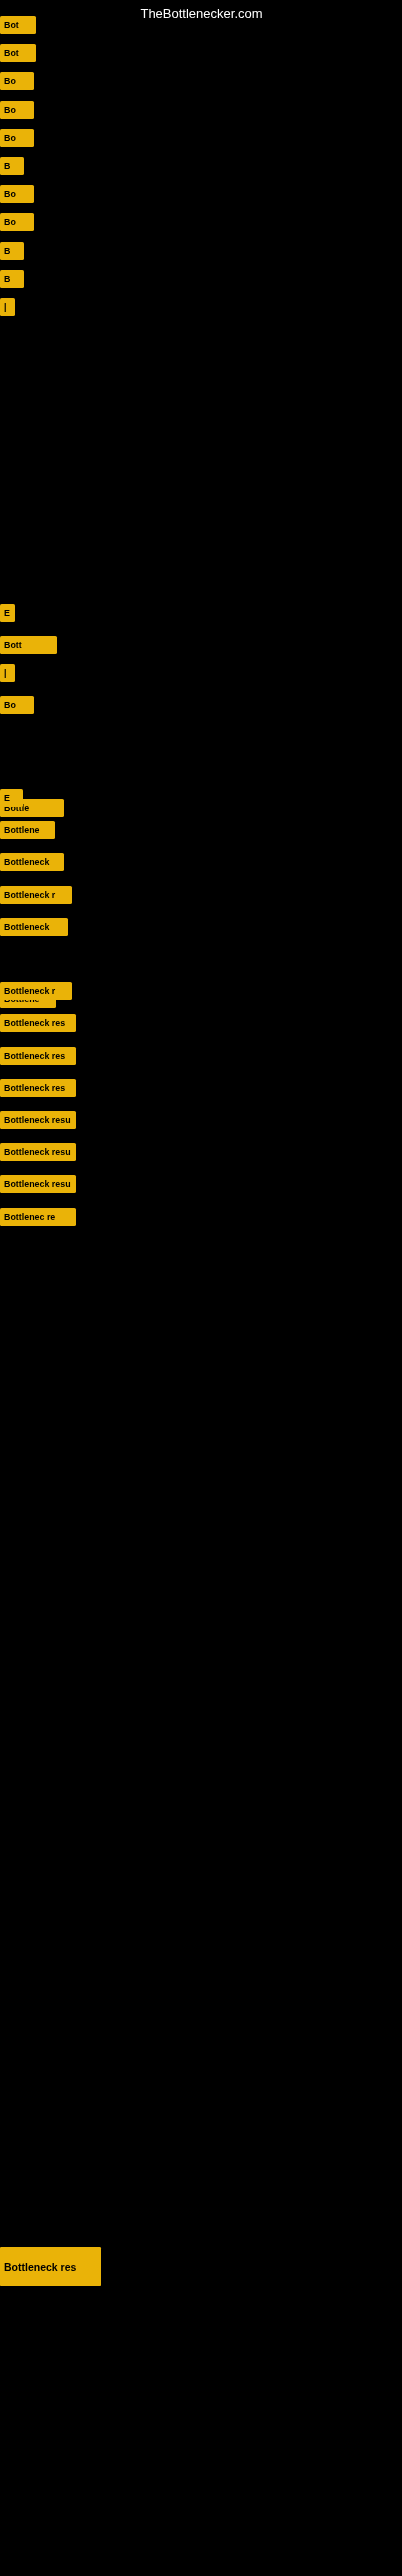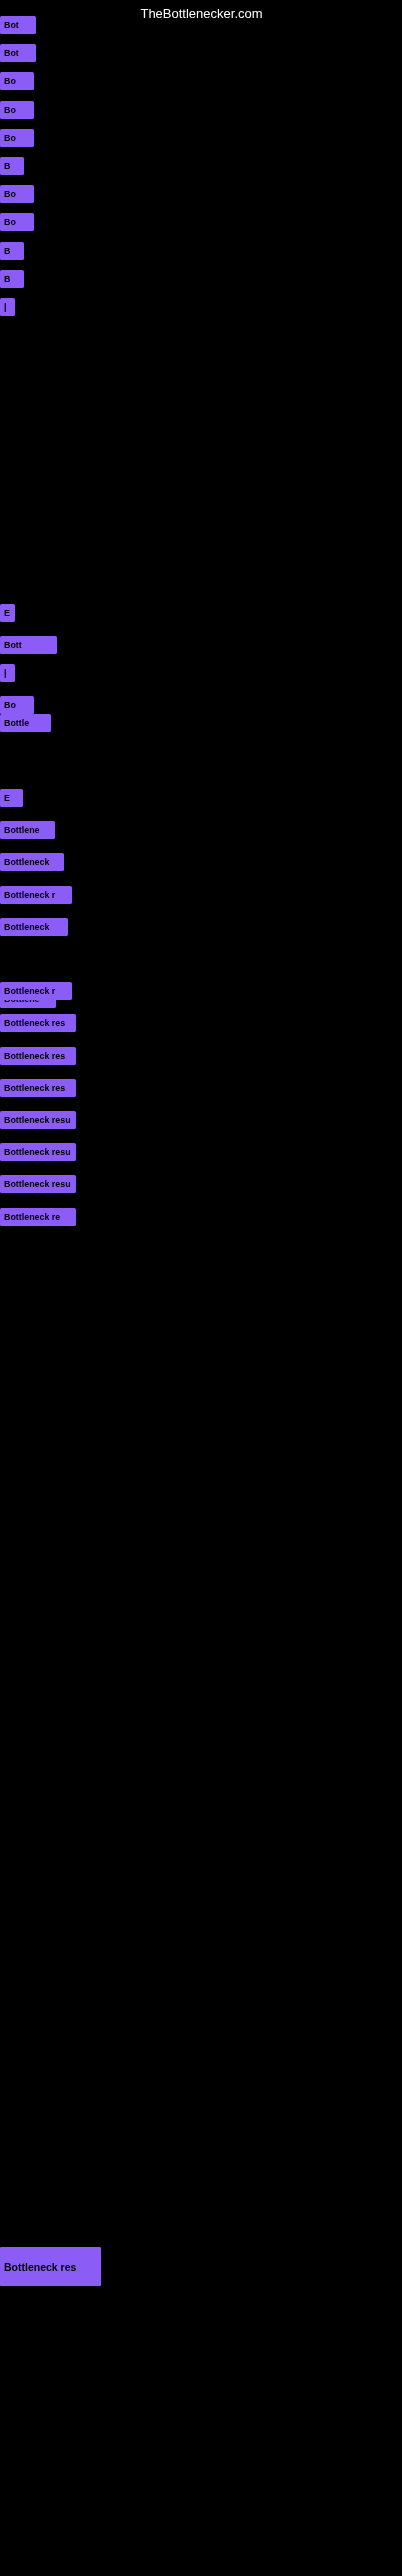--- a/index.html
+++ b/index.html
@@ -17,21 +17,21 @@
       top: 6.4px;
       left: 50%;
       transform: translateX(-50%);
       color: #fff;
       font-size: 13px;
       white-space: nowrap;
     }
 
     .orange-btn {
       position: absolute;
-      background-color: #8b5cf6;
+      background-color: #eab308;
       color: #000;
       font-size: 8.9px;
       font-weight: bold;
       padding: 2.4px 4px;
       border-radius: 1.6px;
       white-space: nowrap;
       overflow: hidden;
       text-overflow: ellipsis;
       cursor: pointer;
       display: flex;
@@ -53,31 +53,31 @@
     <div class="orange-btn" style="top: 157px; left: 0px; width: 24px; height: 17.7px;">B</div>
     <div class="orange-btn" style="top: 185px; left: 0px; width: 34px; height: 17.7px;">Bo</div>
     <div class="orange-btn" style="top: 213px; left: 0px; width: 34px; height: 17.7px;">Bo</div>
     <div class="orange-btn" style="top: 242px; left: 0px; width: 24px; height: 17.7px;">B</div>
     <div class="orange-btn" style="top: 270px; left: 0px; width: 24px; height: 17.7px;">B</div>
     <div class="orange-btn" style="top: 298px; left: 0px; width: 14.5px; height: 17.7px;">|</div>
     <div class="orange-btn" style="top: 604px; left: 0px; width: 14.5px; height: 17.7px;">E</div>
     <div class="orange-btn" style="top: 636px; left: 0px; width: 57px; height: 17.7px;">Bott</div>
     <div class="orange-btn" style="top: 664px; left: 0px; width: 14.5px; height: 17.7px;">|</div>
     <div class="orange-btn" style="top: 696px; left: 0px; width: 34px; height: 17.7px;">Bo</div>
-    <div class="orange-btn" style="top: 714px; left: 0px; width: 51px; height: 17.7px;">Bottle</div>
+    <div class="orange-btn" style="top: 799px; left: 0px; width: 64px; height: 17.7px;">Bottle</div>
     <div class="orange-btn" style="top: 789px; left: 0px; width: 22.5px; height: 17.7px;">E</div>
     <div class="orange-btn" style="top: 821px; left: 0px; width: 55px; height: 17.7px;">Bottlene</div>
     <div class="orange-btn" style="top: 853px; left: 0px; width: 64px; height: 17.7px;">Bottleneck</div>
     <div class="orange-btn" style="top: 886px; left: 0px; width: 72px; height: 17.7px;">Bottleneck r</div>
     <div class="orange-btn" style="top: 918px; left: 0px; width: 68px; height: 17.7px;">Bottleneck</div>
     <div class="orange-btn" style="top: 990px; left: 0px; width: 56px; height: 17.7px;">Bottlene</div>
     <div class="orange-btn" style="top: 982px; left: 0px; width: 72px; height: 17.7px;">Bottleneck r</div>
     <div class="orange-btn" style="top: 1014px; left: 0px; width: 76px; height: 17.7px;">Bottleneck res</div>
     <div class="orange-btn" style="top: 1047px; left: 0px; width: 76px; height: 17.7px;">Bottleneck res</div>
     <div class="orange-btn" style="top: 1079px; left: 0px; width: 76px; height: 17.7px;">Bottleneck res</div>
     <div class="orange-btn" style="top: 1111px; left: 0px; width: 76px; height: 17.7px;">Bottleneck resu</div>
     <div class="orange-btn" style="top: 1143px; left: 0px; width: 76px; height: 17.7px;">Bottleneck resu</div>
     <div class="orange-btn" style="top: 1175px; left: 0px; width: 76px; height: 17.7px;">Bottleneck resu</div>
-    <div class="orange-btn" style="top: 1208px; left: 0px; width: 76px; height: 17.7px;">Bottleneck re</div>
+    <div class="orange-btn" style="top: 1208px; left: 0px; width: 76px; height: 17.7px;">Bottlenec re</div>
     <div class="orange-btn" style="top: 2247px; left: 0px; width: 101px; height: 39px;">Bottleneck res</div>
     <div class="orange-btn" style="top: 2247px; left: 0px; width: 101px; height: 39px; font-size: 10.5px;">Bottleneck res</div>
   </div>
 
 
 </body></html>

